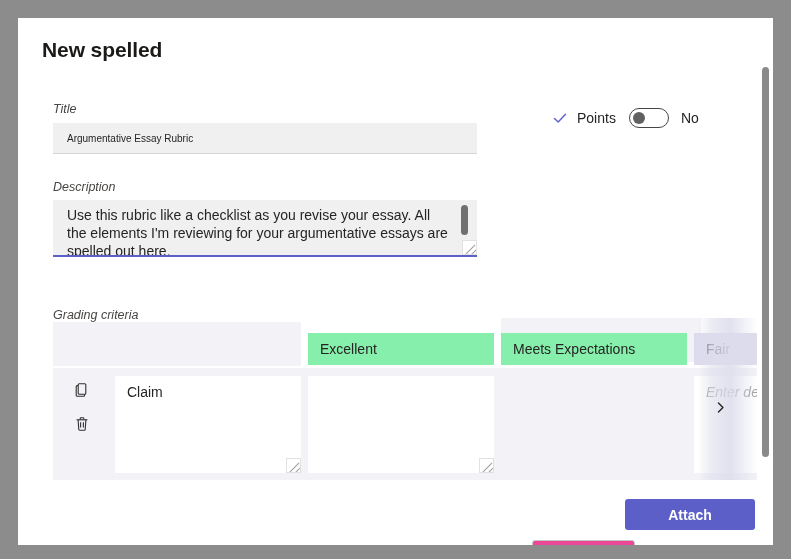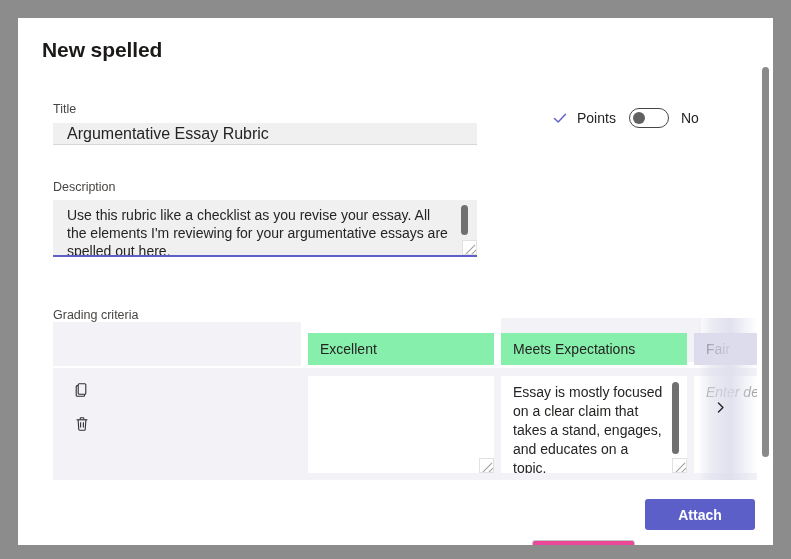--- a/index.html
+++ b/index.html
@@ -53,33 +53,34 @@
     font-weight: bold;
     color: #1b1a19;
     letter-spacing: -0.1px;
   }
 
   
   .field-label {
     position: absolute;
     font-size: 12.5px;
     color: #484644;
+    font-style: italic;
   }
   #title-label { left: 35px; top: 84px; }
 
   #title-input {
     position: absolute;
     left: 35px; top: 105px;
-    width: 424px; height: 22px;
+    width: 424px; height: 31px;
     background: #f0f0f0;
     border: none;
     border-bottom: 1px solid #d6d6d6;
     padding: 0 14px;
     font-family: "Liberation Sans", sans-serif;
-    font-size: 16px;
+    font-size: 10px;
     color: #252423;
     outline: none;
   }
 
   
   #points-group {
     position: absolute;
     left: 534px; top: 86px;
     display: flex;
     align-items: center;
@@ -298,21 +299,21 @@
     border-radius: 3px;
     font-family: "Liberation Sans", sans-serif;
     font-size: 14px;
     color: #252423;
     cursor: pointer;
     margin-top: 41px;
   }
   #attach-button {
     position: absolute;
     right: 18px; top: 19px;
-    width: 110px; height: 31px;
+    width: 130px; height: 31px;
     background: #5b5fc7;
     border: none;
     border-radius: 3px;
     font-family: "Liberation Sans", sans-serif;
     font-size: 14px;
     font-weight: bold;
     color: #ffffff;
     cursor: pointer;
   }
 </style>
@@ -390,32 +391,29 @@
           <span class="tb-btn">
             <svg width="16" height="16" viewBox="0 0 16 16" fill="none" stroke="#323130" stroke-width="1.1">
               <path d="M2.6 3.8 H13.4"></path>
               <path d="M6.2 3.8 V2.4 a0.7 0.7 0 0 1 0.7 -0.7 h2.2 a0.7 0.7 0 0 1 0.7 0.7 V3.8"></path>
               <path d="M4.1 3.8 L4.8 13.4 a0.8 0.8 0 0 0 0.8 0.8 h4.8 a0.8 0.8 0 0 0 0.8 -0.8 L11.9 3.8"></path>
               <path d="M6.6 6.2 V11.6 M9.4 6.2 V11.6"></path>
             </svg>
           </span>
         </div>
 
+        <div class="cell" style="left:62px; width:186px;">
+          <div class="cell-text">Claim</div>
+          <div class="resize-grip"></div>
+        </div>
 
         <div class="cell" style="left:255px; width:186px;">
           <div class="resize-grip"></div>
         </div>
 
-        <div class="cell" style="left:448px; width:186px;">
-          <div class="cell-text">Essay is mostly focused on a clear claim that takes a stand, engages, and educates on a topic.</div>
-          <div class="cell-scrollbar">
-            <div class="thumb"></div>
-          </div>
-          <div class="resize-grip"></div>
-        </div>
 
         <div class="cell" style="left:641px; width:186px;">
           <div class="cell-text placeholder">Enter description</div>
 
         </div>
       </div>
 
       <div id="grid-fade"></div>
       <div id="scroll-right-btn">
         <svg width="13" height="13" viewBox="0 0 16 16" fill="none" stroke="#252423" stroke-width="1.7" stroke-linecap="round" stroke-linejoin="round">

